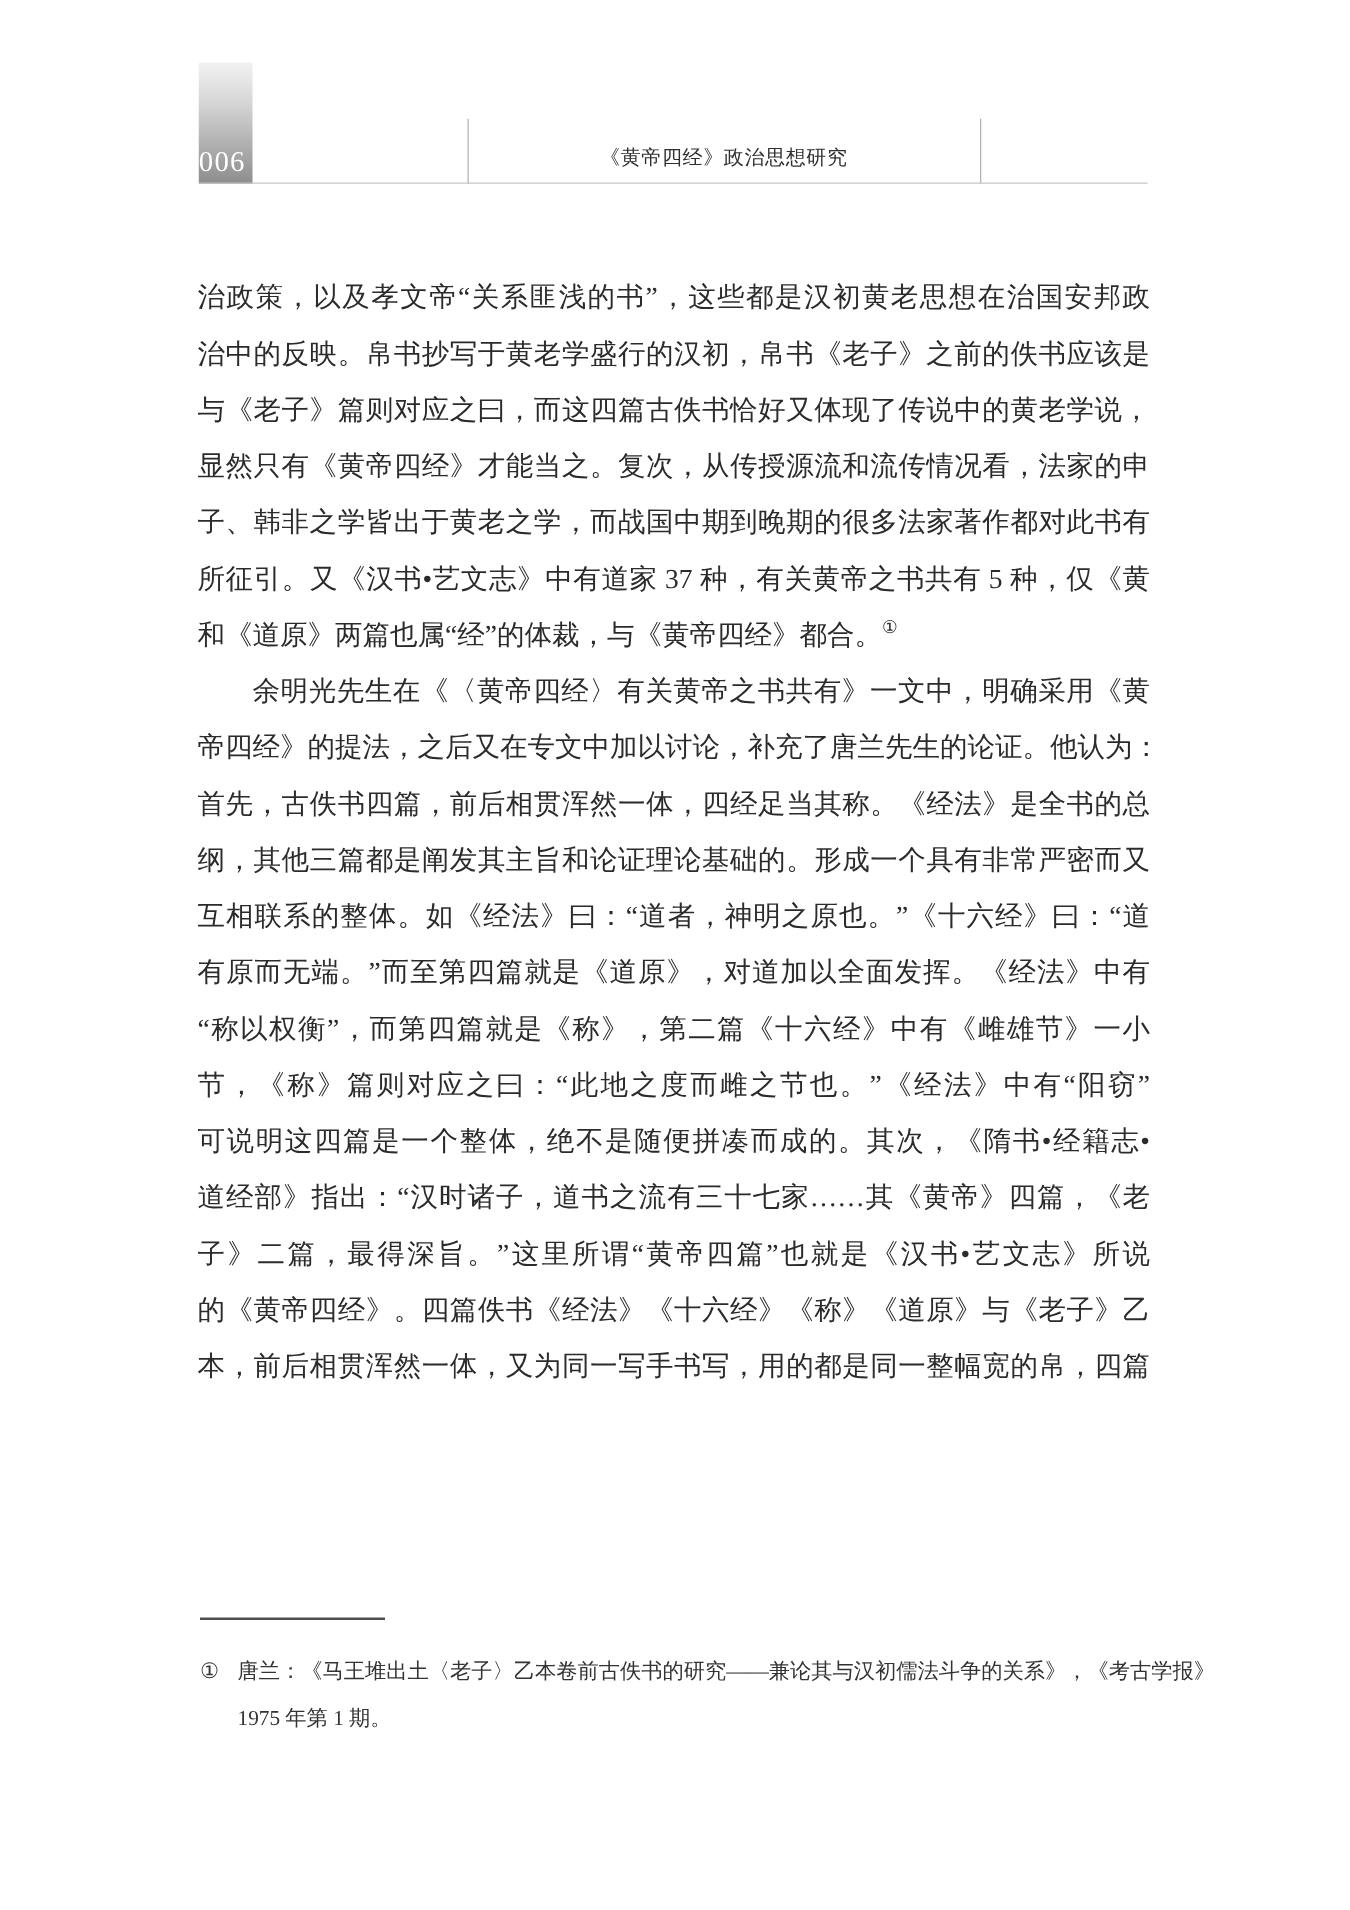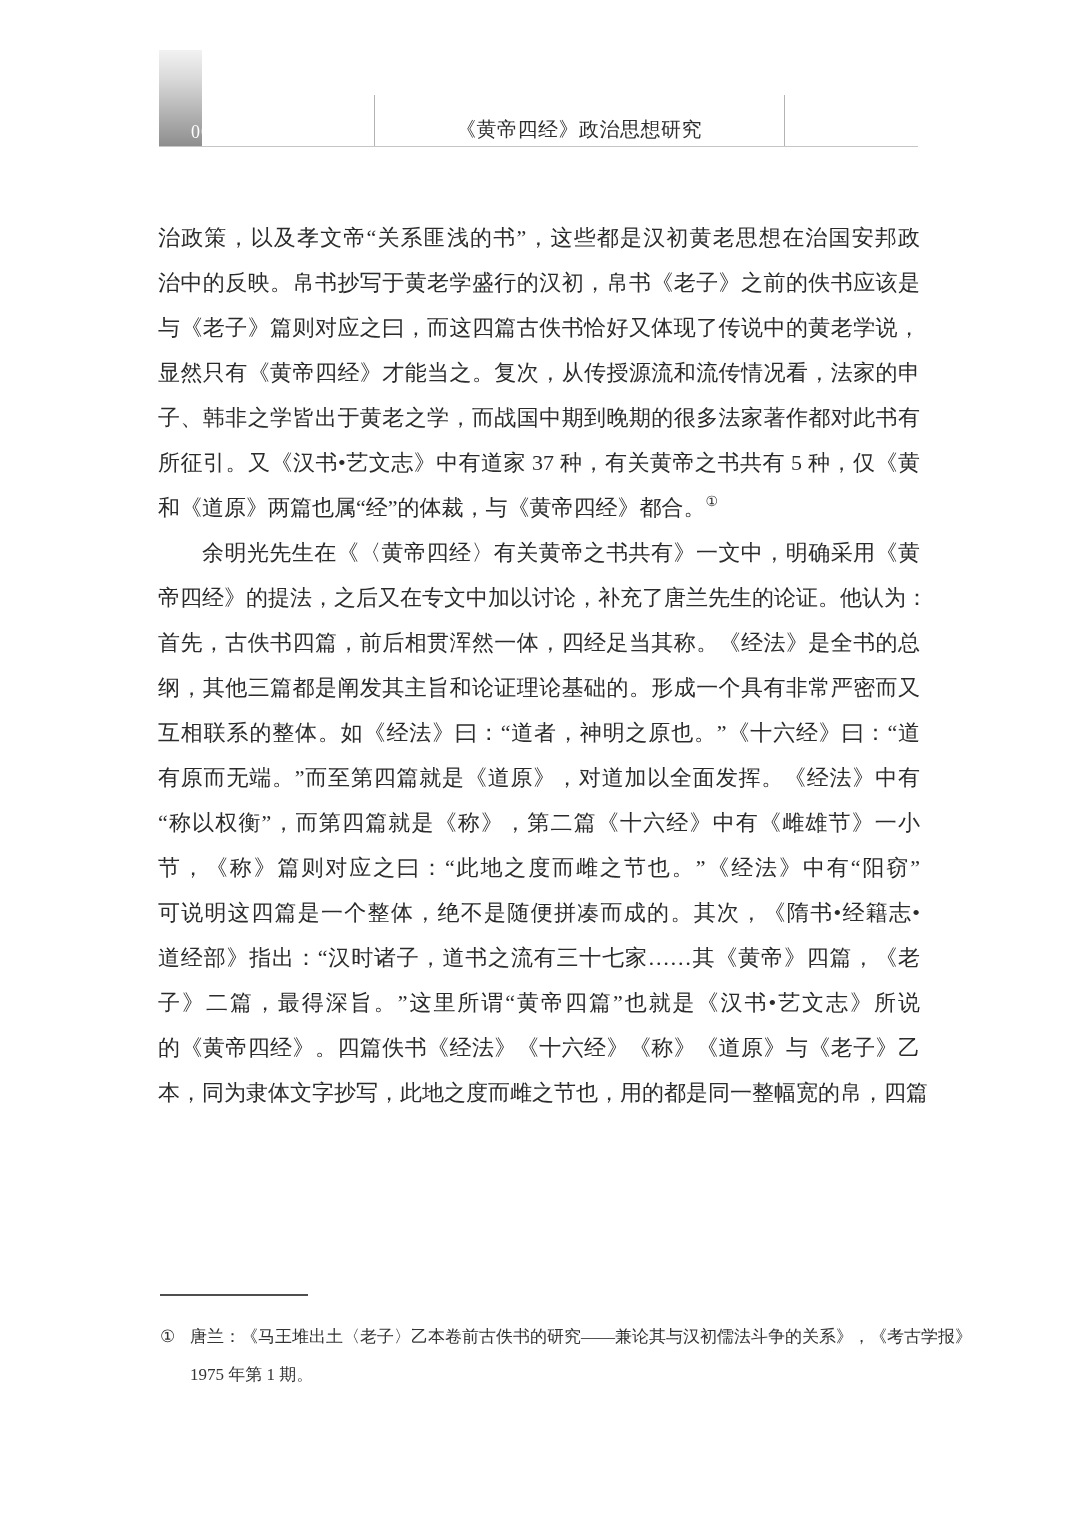--- a/index.html
+++ b/index.html
@@ -18,38 +18,37 @@
     position: absolute;
     left: 159px; top: 50px;
     width: 43px; height: 97px;
     background: linear-gradient(to bottom, #f2f2f2 0%, #d9d9d9 30%, #b3b3b3 65%, #8d8d8d 100%);
   }
   .folio-num {
     position: absolute;
     left: 0; right: 0; bottom: 4px;
     text-align: left;
     color: #ffffff;
-    font-size: 18px;
+    font-size: 23px;
     letter-spacing: 1px;
-    padding-left: 32px;
   }
   .header-tick {
     position: absolute;
     top: 95px;
     width: 1px; height: 52px;
     background: #b3b3b3;
   }
   .header-tick.left  { left: 374px; }
   .header-tick.right { left: 784px; }
   .running-title {
     position: absolute;
     left: 374px; top: 116px;
     width: 410px;
     text-align: center;
-    font-size: 20px;
+    font-size: 16px;
     color: #2e2e2e;
     letter-spacing: 0.5px;
     white-space: nowrap;
   }
   .header-rule {
     position: absolute;
     left: 159px; top: 146px;
     width: 759px; height: 1px;
     background: #c6c6c6;
   }
@@ -138,21 +137,21 @@
         <div class="line">首先，古佚书四篇，前后相贯浑然一体，四经足当其称。《经法》是全书的总</div>
         <div class="line">纲，其他三篇都是阐发其主旨和论证理论基础的。形成一个具有非常严密而又</div>
         <div class="line">互相联系的整体。如《经法》曰：“道者，神明之原也。”《十六经》曰：“道</div>
         <div class="line">有原而无端。”而至第四篇就是《道原》，对道加以全面发挥。《经法》中有</div>
         <div class="line">“称以权衡”，而第四篇就是《称》，第二篇《十六经》中有《雌雄节》一小</div>
         <div class="line">节，《称》篇则对应之曰：“此地之度而雌之节也。”《经法》中有“阳窃”</div>
         <div class="line">可说明这四篇是一个整体，绝不是随便拼凑而成的。其次，《隋书•经籍志•</div>
         <div class="line">道经部》指出：“汉时诸子，道书之流有三十七家……其《黄帝》四篇，《老</div>
         <div class="line">子》二篇，最得深旨。”这里所谓“黄帝四篇”也就是《汉书•艺文志》所说</div>
         <div class="line">的《黄帝四经》。四篇佚书《经法》《十六经》《称》《道原》与《老子》乙</div>
-        <div class="line">本，同为隶体文字抄写，此地之度而雌之节也，用的都是同一整幅宽的帛，四篇</div>
+        <div class="line">本，前后相贯浑然一体，又为同一写手书写，用的都是同一整幅宽的帛，四篇</div>
       </div>
   </div>
 
   <div class="footnote-rule"></div>
   <div class="footnote">
     <span class="fn-marker">①</span>
     <div class="fn-text">
         <div class="fn-line">唐兰：《马王堆出土〈老子〉乙本卷前古佚书的研究——兼论其与汉初儒法斗争的关系》，《考古学报》</div>
         <div class="fn-line">1975 年第 1 期。</div>
       </div>

